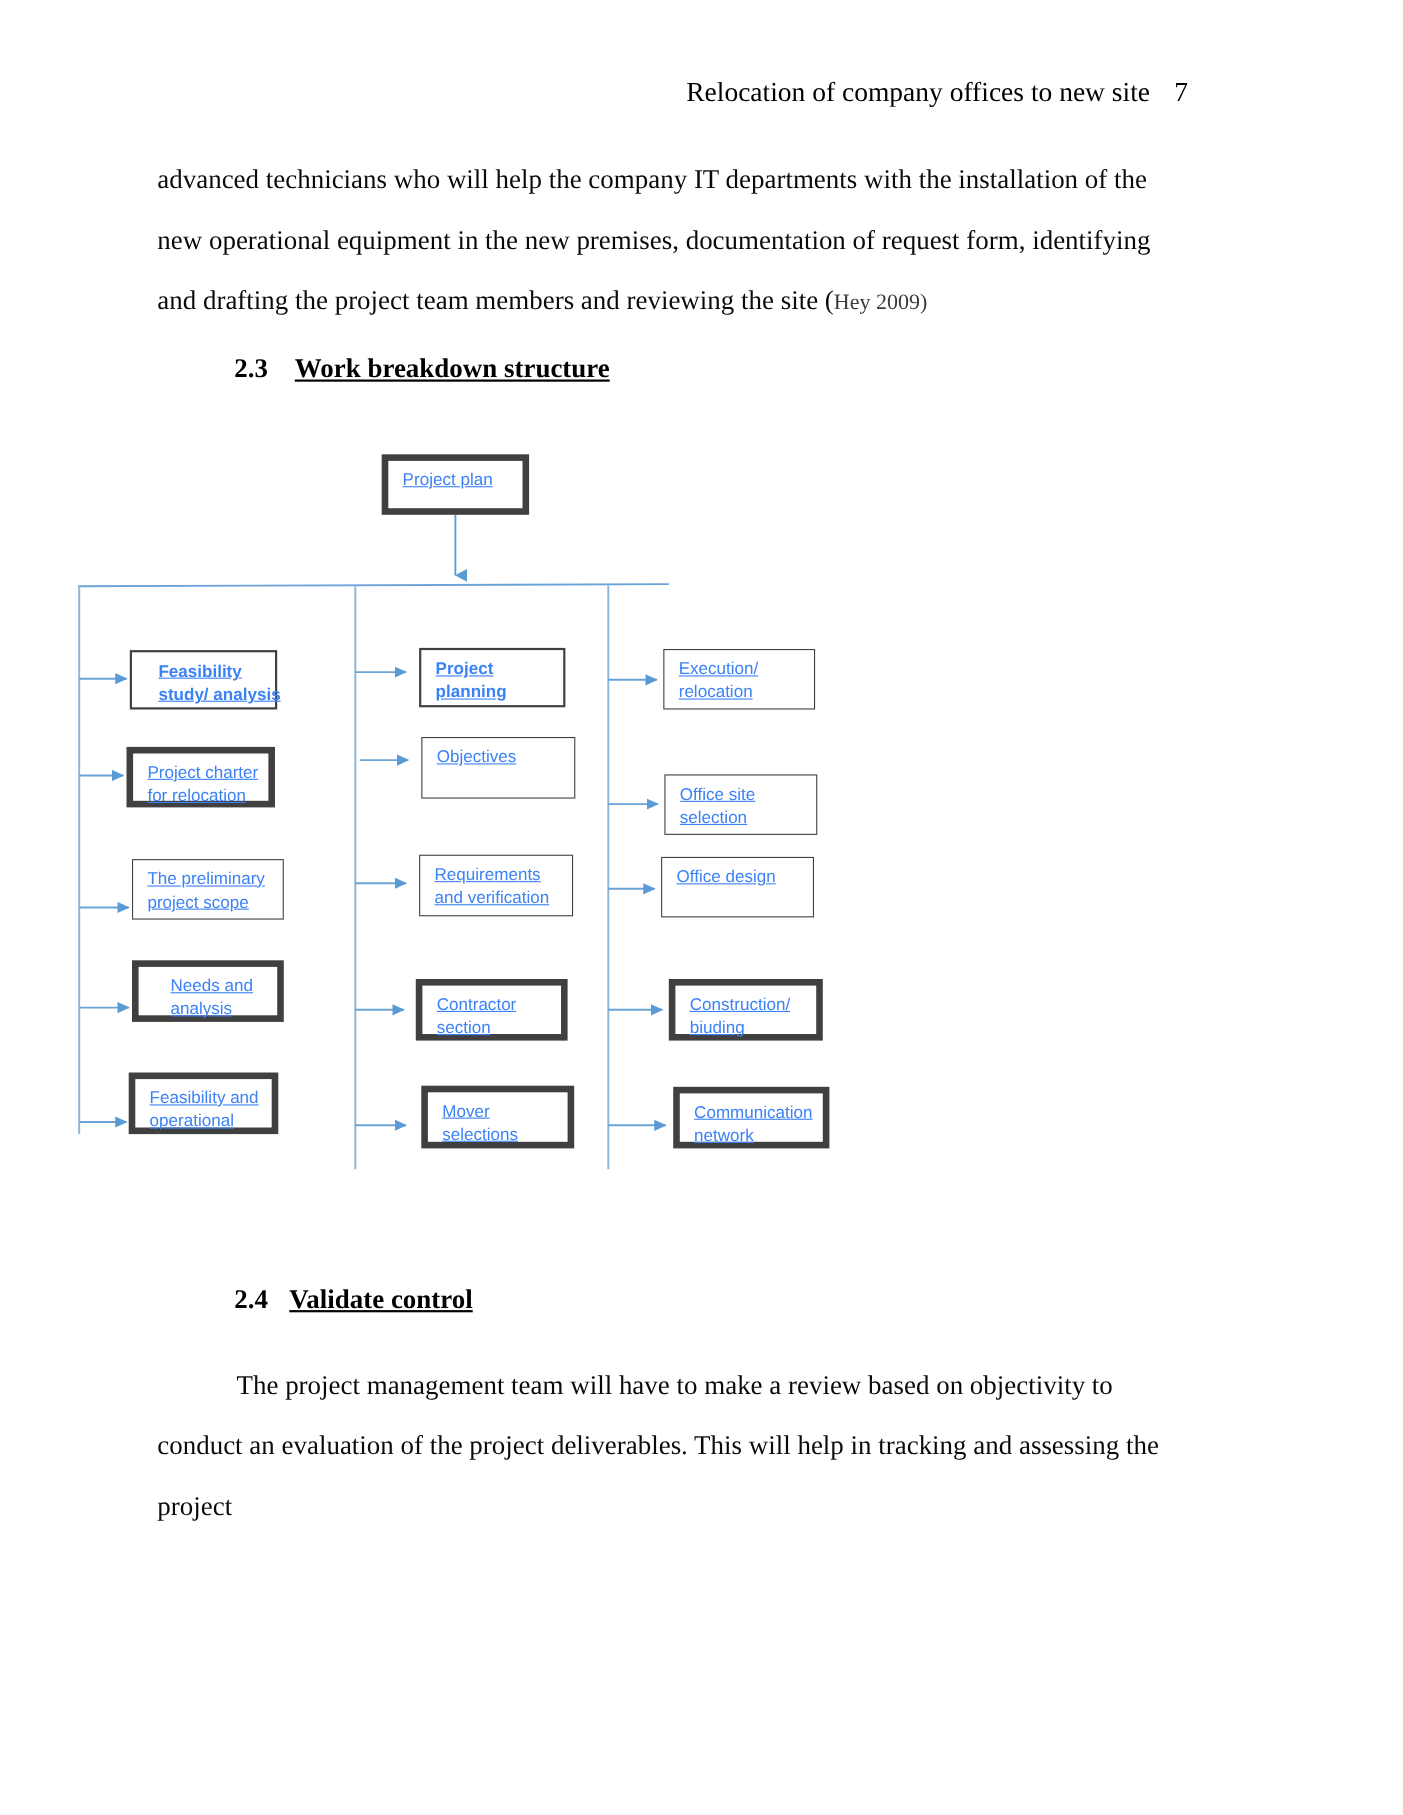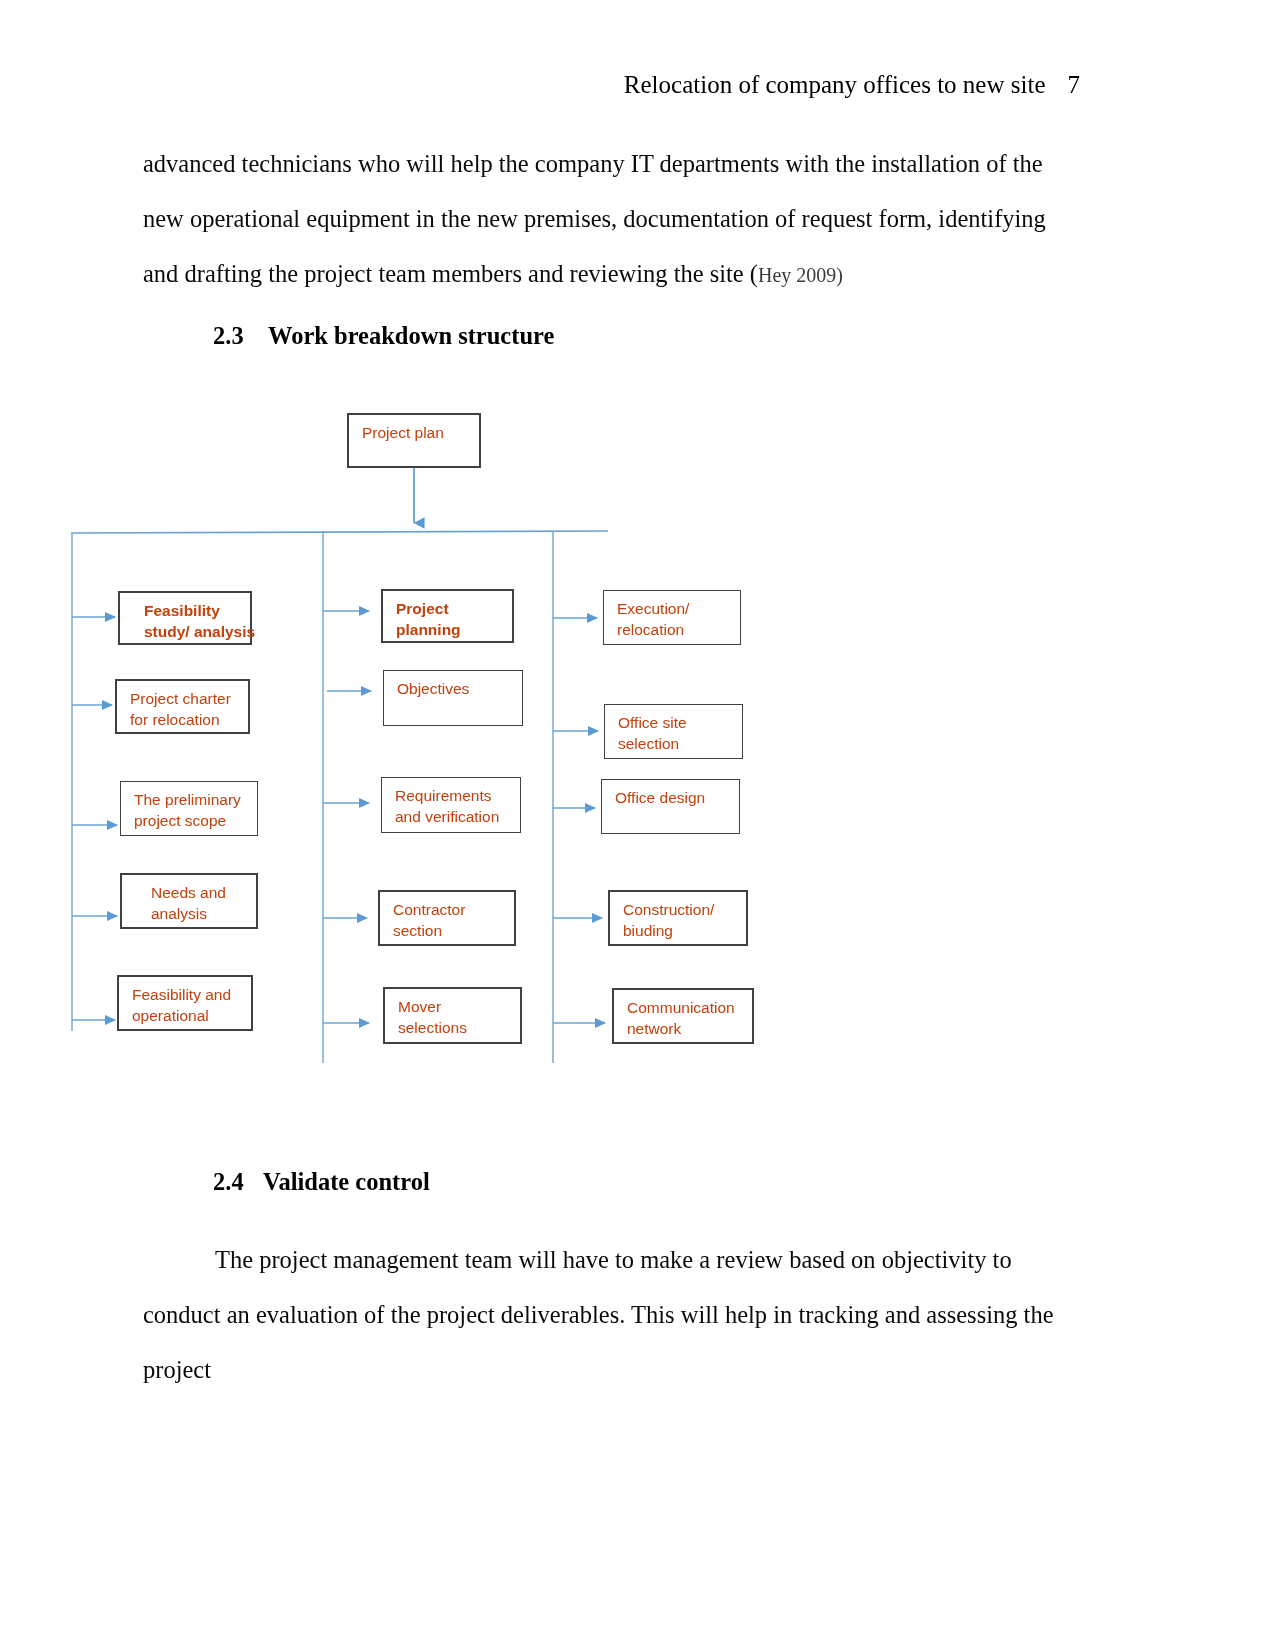--- a/index.html
+++ b/index.html
@@ -54,20 +54,21 @@
   }
 
   
   .heading {
     position: absolute;
     font-family: "Liberation Serif", serif;
     font-weight: bold;
     font-size: 24.5px;
     color: #000;
     white-space: nowrap;
+    text-decoration: underline;
   }
   .heading .num { display: inline-block; }
   .heading.h23 { top: 322px; left: 213px; }
   .heading.h23 .num { width: 55px; }
   .heading.h24 { top: 1168px; left: 213px; }
   .heading.h24 .num { width: 50px; }
 
   
   #wbs-diagram {
     position: absolute;
@@ -80,27 +81,28 @@
     position: absolute;
     top: 0; left: 0;
     width: 800px;
     height: 690px;
     overflow: visible;
   }
   .node {
     position: absolute;
     box-sizing: border-box;
     background: #ffffff;
-    border: 2px solid #404040;
+    border: 6px solid #404040;
     font-family: "Liberation Sans", sans-serif;
     font-size: 15.5px;
     line-height: 21px;
-    color: #c2410c;
+    color: #3b82f6;
     padding: 7px 0 0 13px;
     z-index: 3;
+    text-decoration: underline;
   }
   .node.bold { font-weight: bold; border-width: 2.5px; }
   .node.thin { border-width: 1.6px; }
   .node span { display: block; white-space: nowrap; }
 </style>
 </head>
 <body>
 
 <div class="page-header">
   <span>Relocation of company offices to new site</span><span class="pgnum">7</span>

